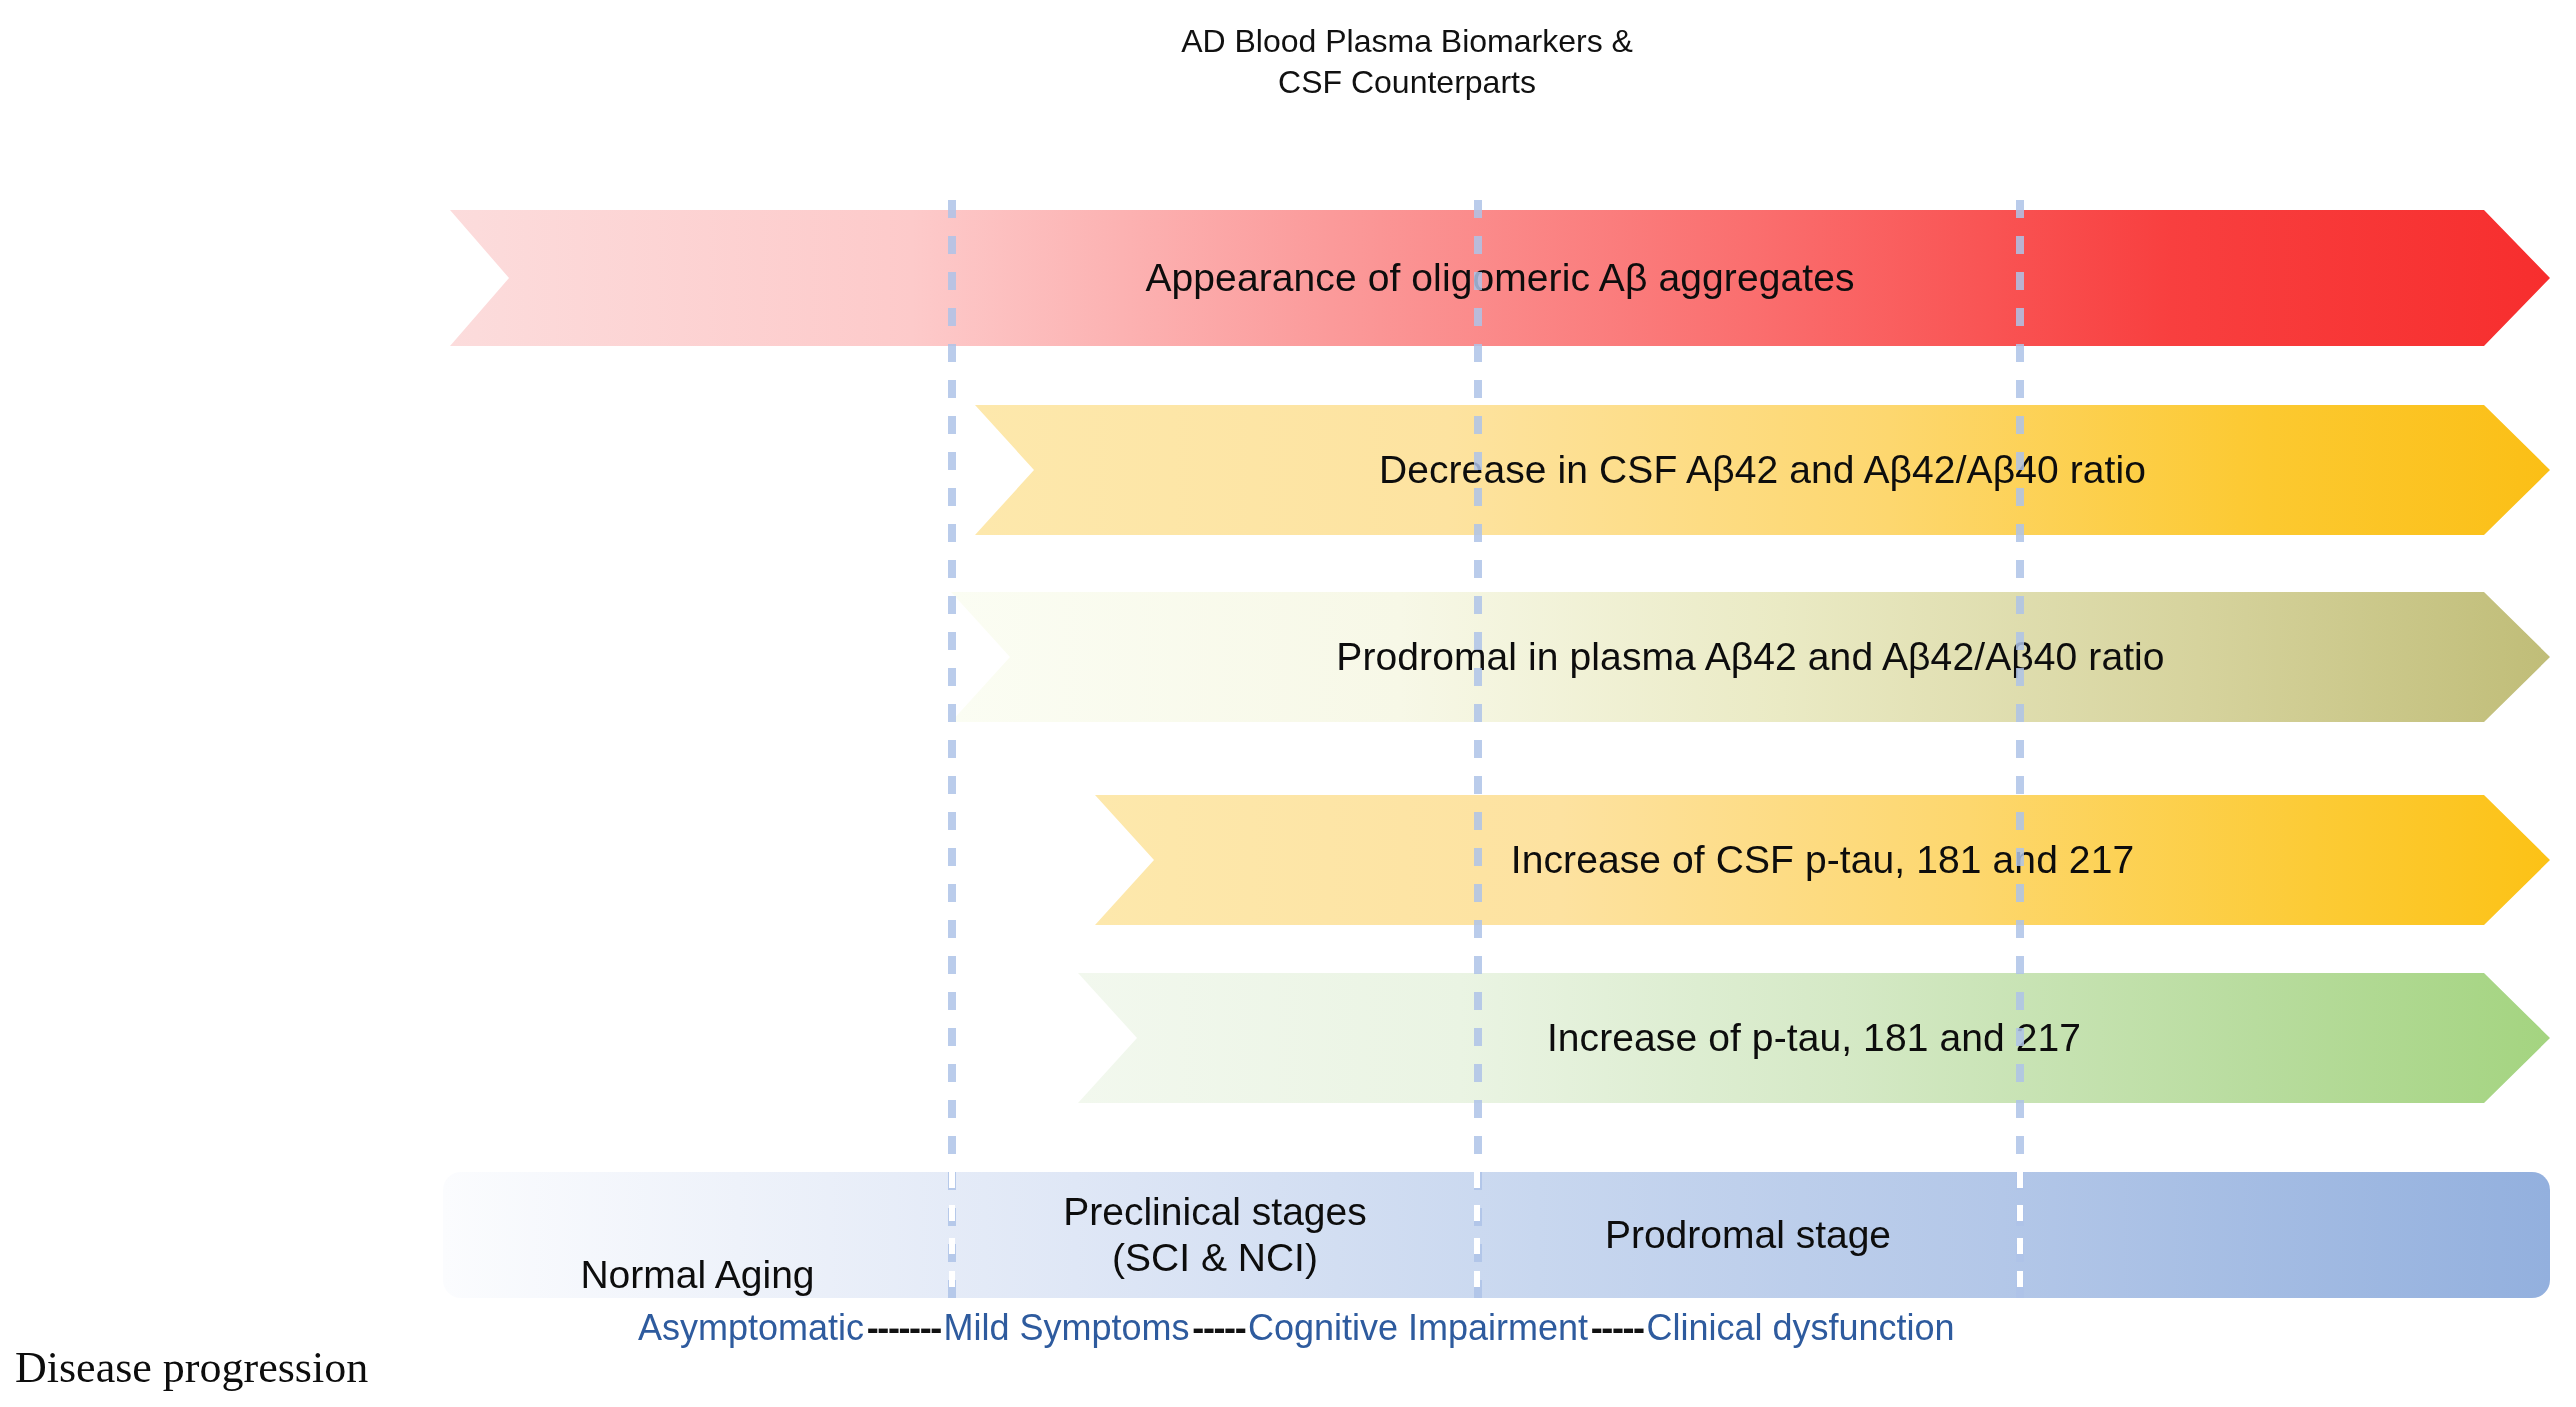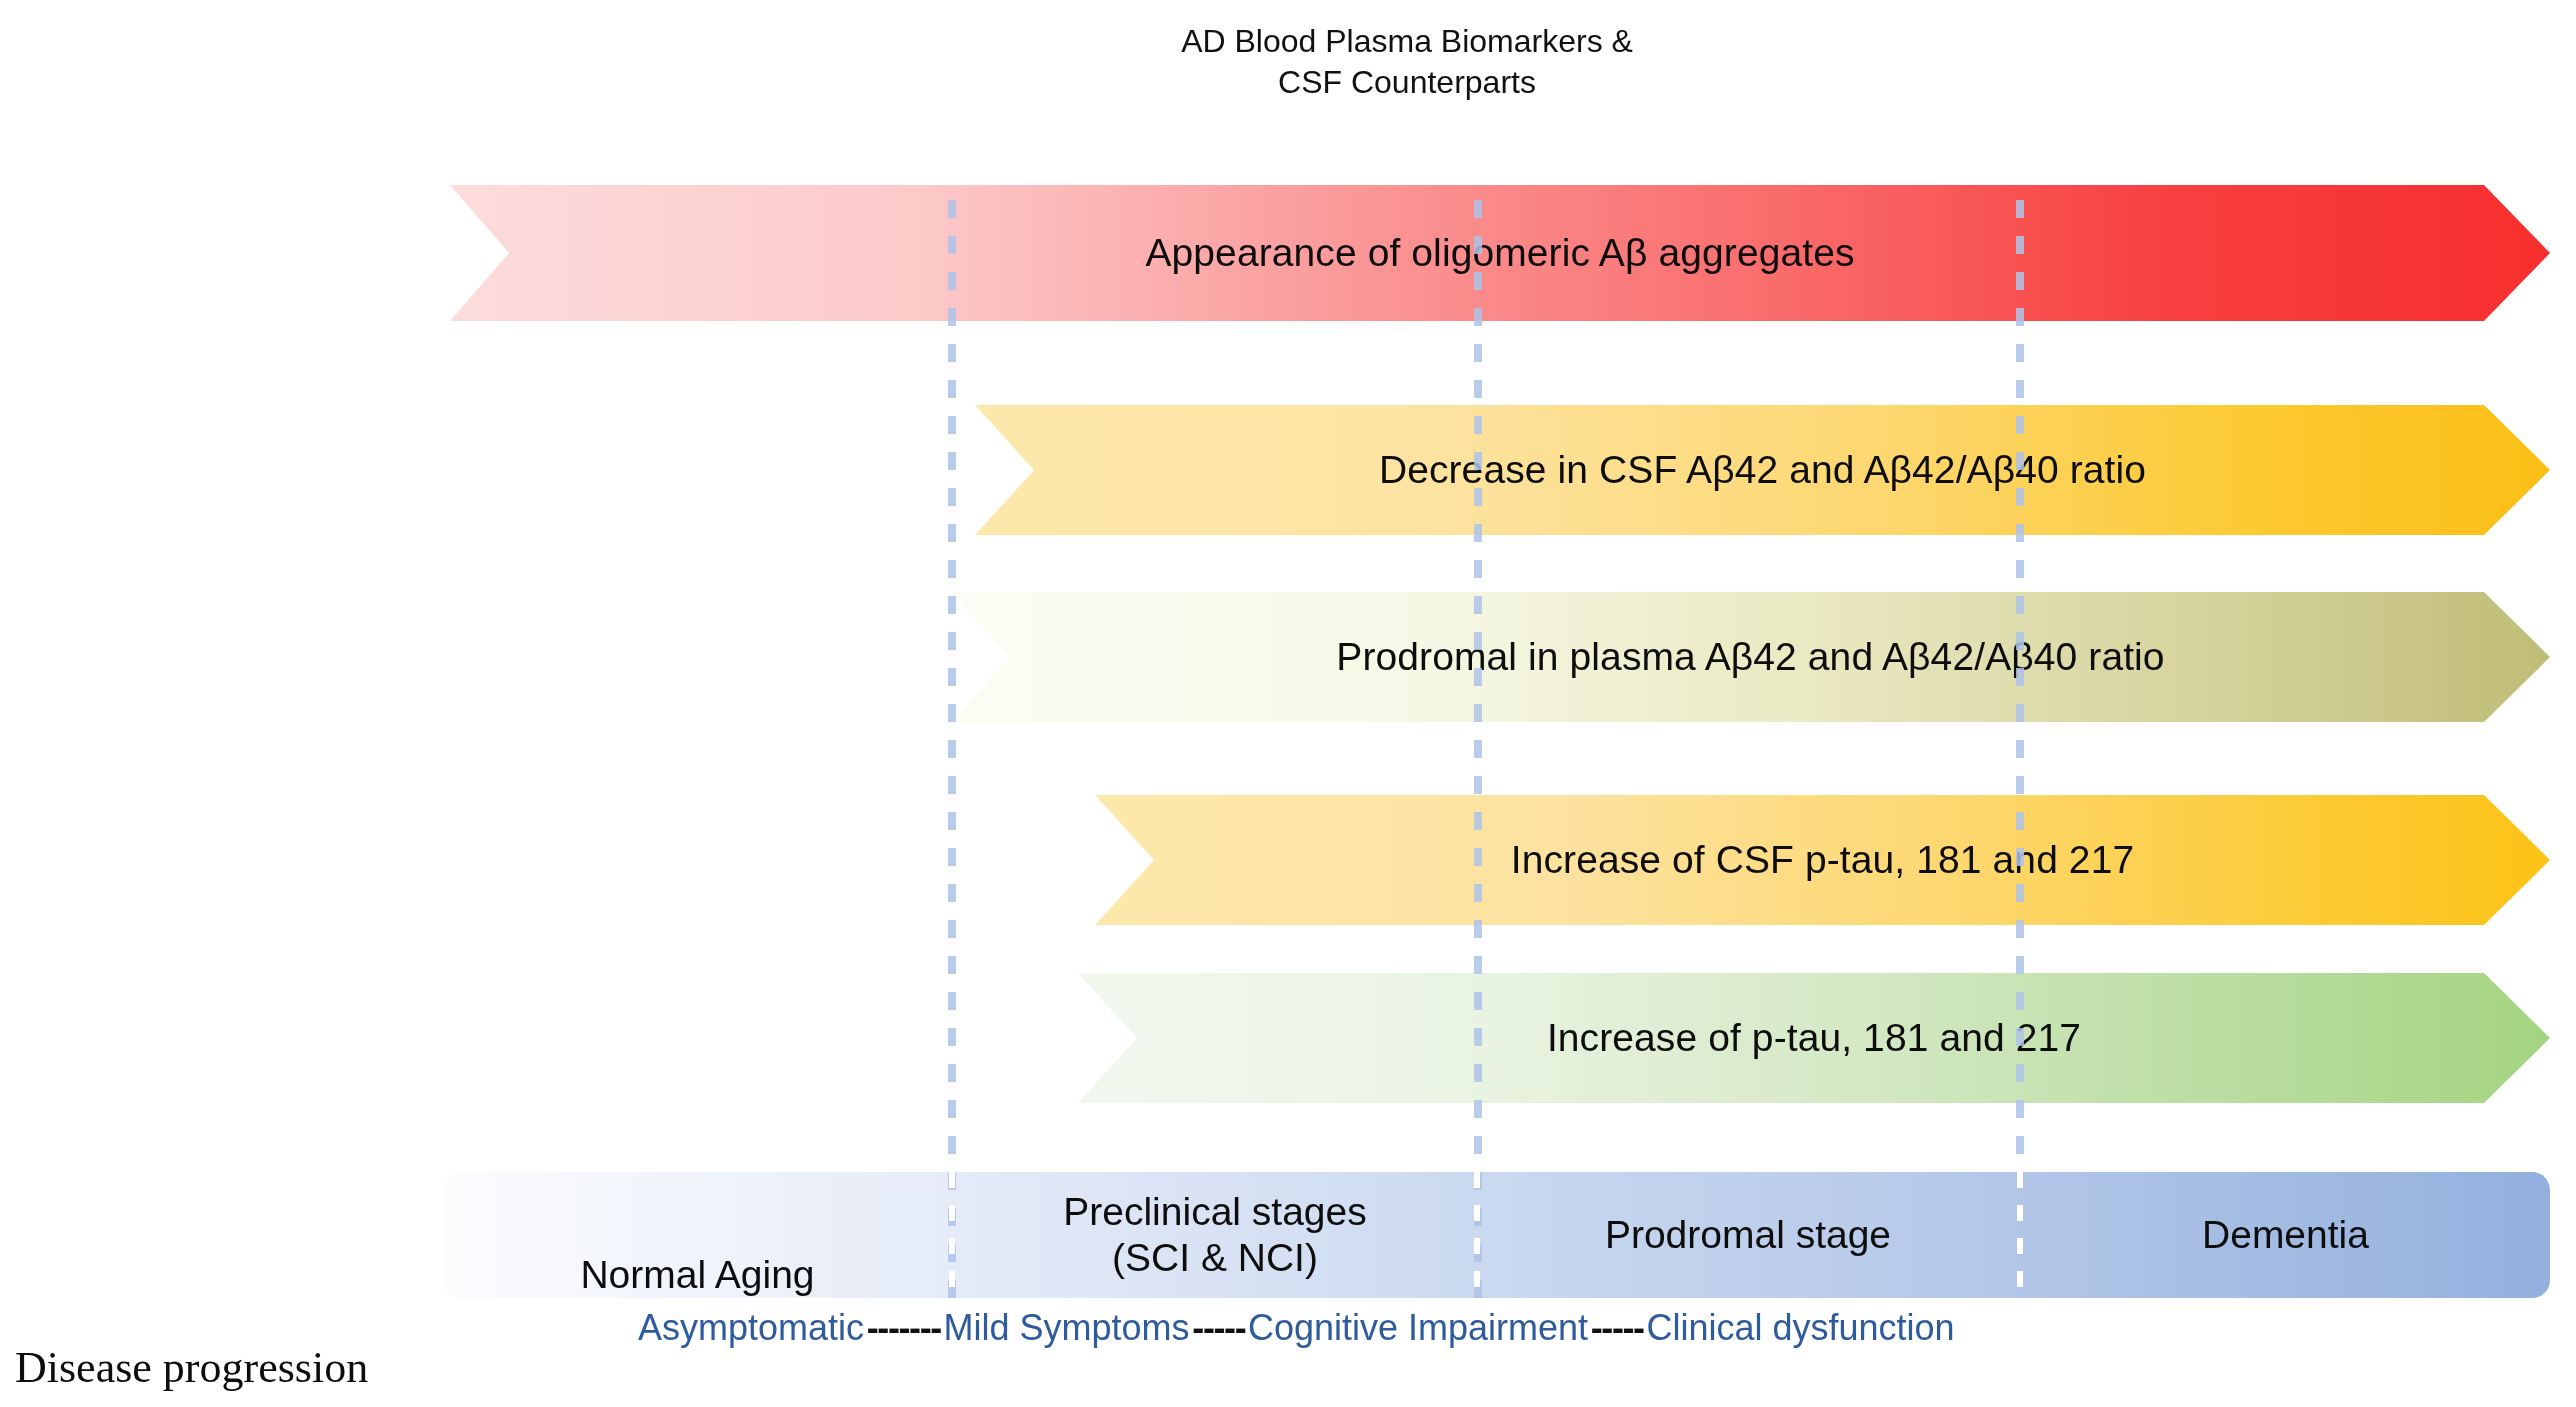--- a/index.html
+++ b/index.html
@@ -72,21 +72,21 @@
     color:#111111; font-weight:700; letter-spacing:-1.4px;
     padding:0 2.7px; font-family:"Liberation Sans",sans-serif;
   }
 </style>
 </head>
 <body>
 
 <div id="title">AD Blood Plasma Biomarkers &amp;
 CSF Counterparts</div>
 
-<div class="arrow arrow-1" style="left:450px; top:185px; width:2100px; height:136px;
+<div class="arrow arrow-1" style="left:450px; top:210px; width:2100px; height:136px;
             background:linear-gradient(to right,#fcdcdc 0%,#fdcaca 22%,#fb9a9a 42%,#fa6a6a 64%,#f83f3f 82%,#f72e2e 100%);">
   <div class="lbl">Appearance of oligomeric Aβ aggregates</div>
 </div>
 
 <div class="arrow arrow-1" style="left:975px; top:405px; width:1575px; height:130px;
             background:linear-gradient(to right,#fde8ac 0%,#fde3a0 30%,#fdd76f 58%,#fcc930 82%,#fbbf16 100%);align-items:center;">
   <div class="lbl">Decrease in CSF Aβ42 and Aβ42/Aβ40 ratio</div>
 </div>
 
 <div class="arrow arrow-1" style="left:951px; top:592px; width:1599px; height:130px;
@@ -112,23 +112,20 @@
   <div class="seg" style="left:0px;    width:509px;align-items:flex-end;">
     <span>Normal Aging</span>
   </div>
   <div class="seg" style="left:509px;  width:526px;">
     <span>Preclinical stages
 (SCI &amp; NCI)</span>
   </div>
   <div class="seg" style="left:1034px; width:542px;">
     <span>Prodromal stage</span>
   </div>
-  <div class="seg" style="left:1577px; width:531px;">
-    <span>Dementia</span>
-  </div>
 </div>
 <div class="stagesep" style="left:949px;"></div>
 <div class="stagesep" style="left:1474px;"></div>
 <div class="stagesep" style="left:2017px;"></div>
 
 <div id="progression-label">Disease progression</div>
 
 <div id="progression-track">
   <span class="pstage">Asymptomatic</span>
   <span class="pdash">-------</span>

